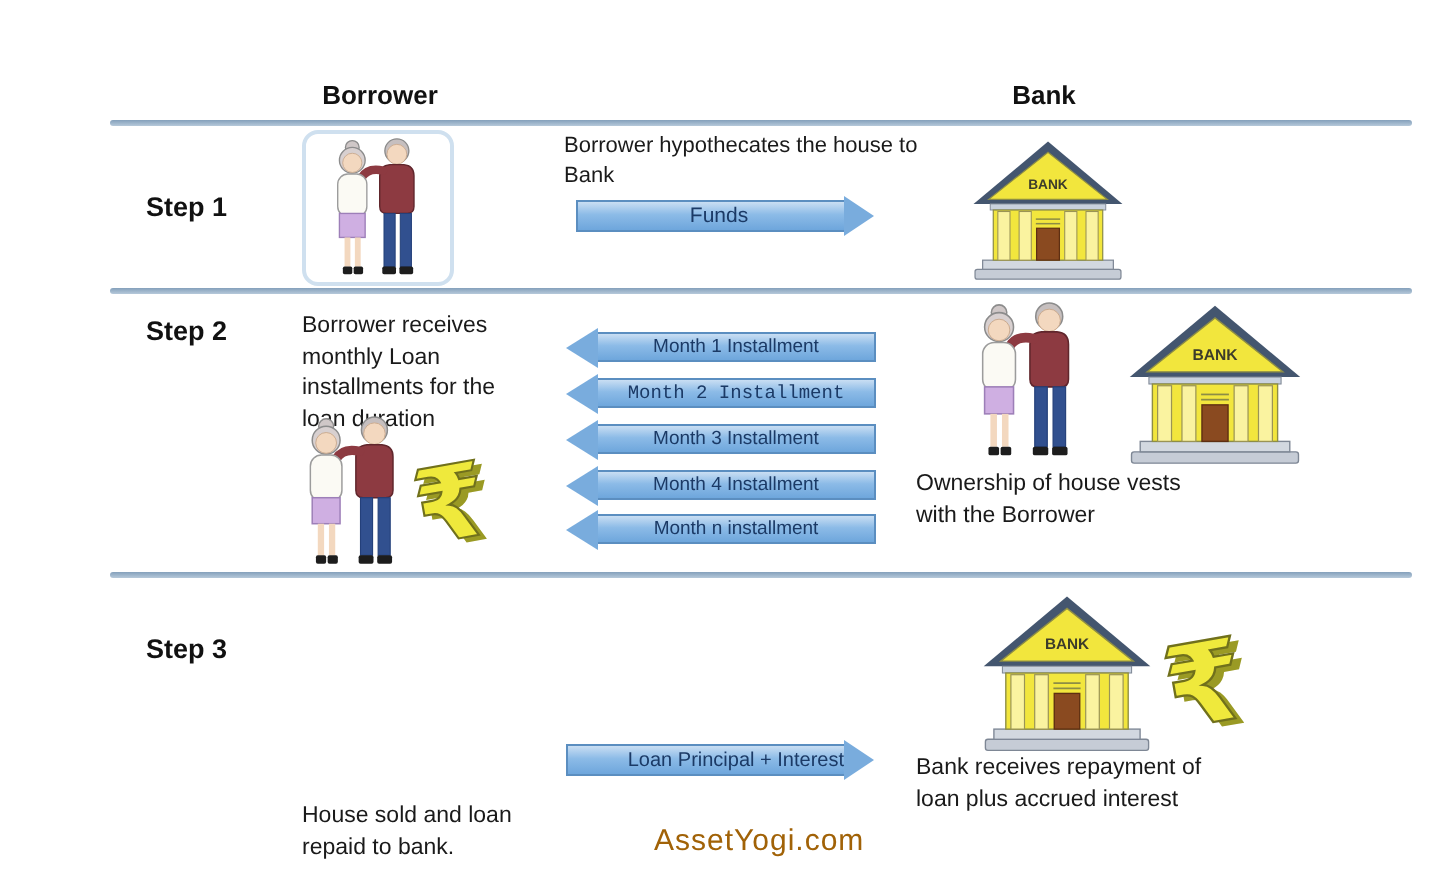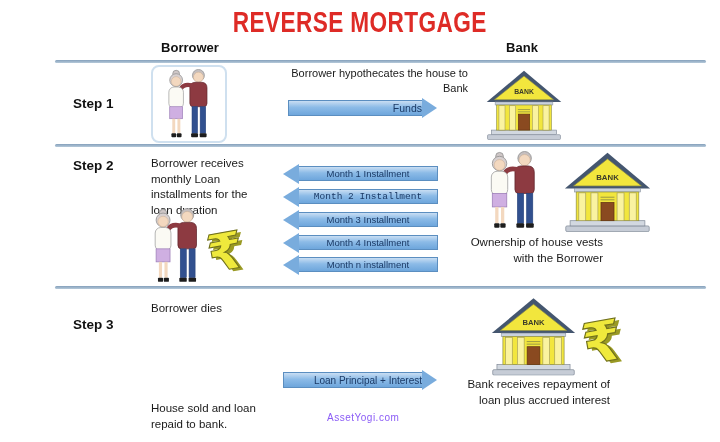--- a/index.html
+++ b/index.html
@@ -14,45 +14,45 @@
     transform:scaleX(0.78);letter-spacing:0.5px;white-space:nowrap;
   }
   
   .col-header{position:absolute;top:40px;width:100px;text-align:center;font-weight:bold;font-size:13px;color:#111;}
   
   .divider{position:absolute;left:55px;width:651px;height:3px;background:linear-gradient(180deg,#84a0bb,#b6c9da);border-radius:2px;}
   
   .step-label{position:absolute;left:73px;font-weight:bold;font-size:13.5px;color:#111;}
   
   .tb{position:absolute;font-size:11.5px;line-height:1.35;color:#1a1a1a;}
-  .tb.center{text-align:right;}
+  .tb.center{text-align:left;}
   
   .h-arrow{
     position:absolute;display:flex;align-items:center;
     background:linear-gradient(180deg,#c9def3 0%,#8cbbe7 45%,#6ea6dc 100%);
     border:1px solid #5b8ec0;
   }
   .head-right{border-right:none;}
   .head-right::after{
     content:"";position:absolute;right:-15px;top:50%;transform:translateY(-50%);
     width:0;height:0;border-left:15px solid #79acdd;
     border-top:10px solid transparent;border-bottom:10px solid transparent;
   }
   .head-left{border-left:none;}
   .head-left::before{
     content:"";position:absolute;left:-16px;top:50%;transform:translateY(-50%);
     width:0;height:0;border-right:16px solid #79acdd;
     border-top:10px solid transparent;border-bottom:10px solid transparent;
   }
   .arrow-label{width:100%;text-align:center;font-size:9.5px;color:#1b3a66;}
-  .arrow-label.left-pad{text-align:right;padding-left:8px;font-size:10.5px;}
+  .arrow-label.left-pad{text-align:center;padding-left:8px;font-size:10.5px;}
   
   .clip{position:absolute;}
   .frame{border:2px solid #cfe0ef;border-radius:8px;display:flex;align-items:flex-end;justify-content:center;box-sizing:border-box;}
-  .watermark{position:absolute;font-size:10px;color:#8b5cf6;letter-spacing:0.5px;}
+  .watermark{position:absolute;font-size:15px;color:#a16207;letter-spacing:0.5px;}
   svg{overflow:visible;}
 </style>
 </head>
 <body>
 
 <div id="slide">
 
   <svg width="0" height="0" style="position:absolute" aria-hidden="true">
     <defs>
       <symbol id="sym-couple" viewBox="0 0 60 84">
@@ -92,23 +92,20 @@
       </symbol>
       <symbol id="sym-rupee" viewBox="0 0 52 68">
         <g transform="rotate(-10 26 34)">
           <text x="29" y="58" font-size="58" font-weight="bold" fill="#9a9a24" text-anchor="middle" font-family="'DejaVu Sans',sans-serif">₹</text>
           <text x="25" y="55" font-size="58" font-weight="bold" fill="#efe93c" stroke="#70701c" stroke-width="1.2" text-anchor="middle" font-family="'DejaVu Sans',sans-serif">₹</text>
         </g>
       </symbol>
     </defs>
   </svg>
 
-  <div class="title-wrap">
-    <span class="title">REVERSE MORTGAGE</span>
-  </div>
   <div class="col-header" style="left:140px;">Borrower</div>
   <div class="col-header" style="left:472px;">Bank</div>
 
   <div class="divider" style="top:60px;"></div>
   <div class="divider" style="top:144px;"></div>
   <div class="divider" style="top:286px;"></div>
 
   <div class="step-label" style="top:96px;">Step 1</div>
 
   <div class="clip frame" style="left:151px;top:65px;width:76px;height:78px;">
@@ -158,21 +155,20 @@
       <use href="#sym-couple"></use>
     </svg>
   <svg class="clip" style="left:564px;top:152px;" width="87" height="80" viewBox="0 0 100 92">
       <use href="#sym-bank"></use>
     </svg>
 
   <div class="tb center" style="left:458px;top:235px;width:145px;">Ownership of house vests with the Borrower</div>
 
   <div class="step-label" style="top:298px;margin-top:19px;">Step 3</div>
 
-  <div class="tb" style="left:151px;top:301px;width:130px;">Borrower dies</div>
   <div class="tb" style="left:151px;top:401px;width:128px;">House sold and loan repaid to bank.</div>
 
   <div class="h-arrow head-right" style="left:283px;top:372px;width:138px;height:14px;">
     <span class="arrow-label" style="font-size:10px;text-align:right;">Loan Principal + Interest</span>
   </div>
 
   <svg class="clip" style="left:491px;top:296px;" width="85" height="81" viewBox="0 0 100 92">
       <use href="#sym-bank"></use>
     </svg>
   <svg class="clip" style="left:577px;top:308px;" width="52" height="66" viewBox="0 0 52 68">

